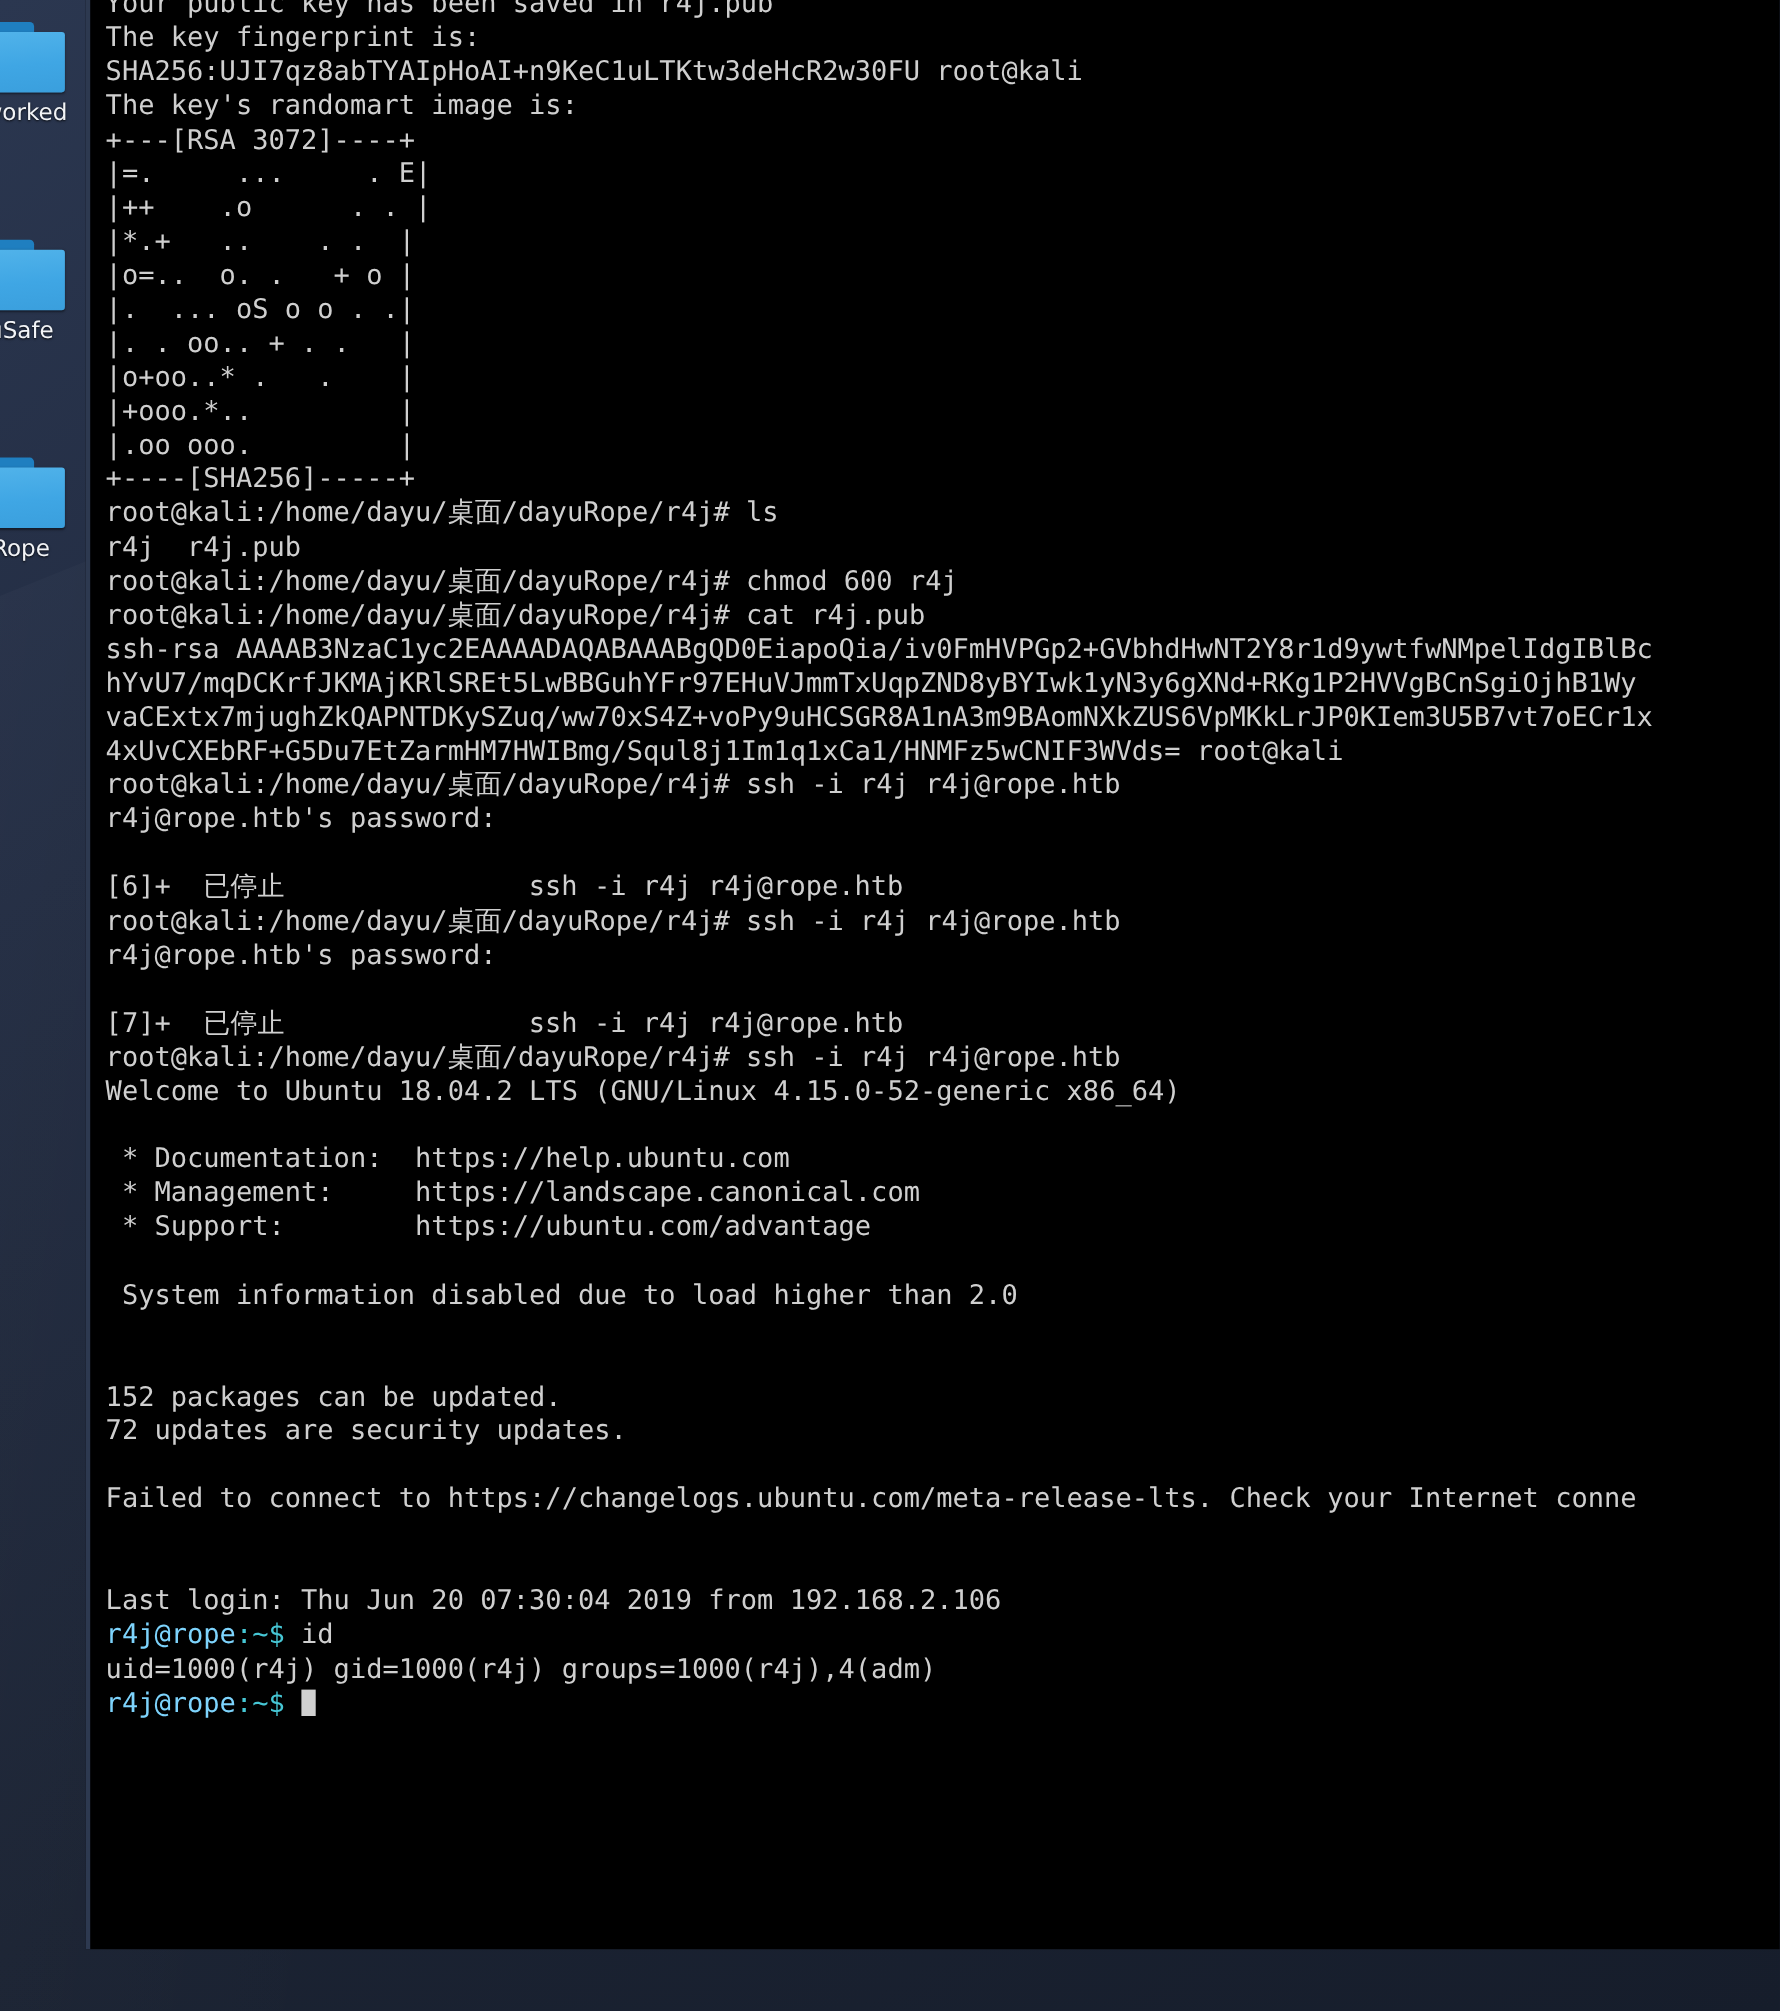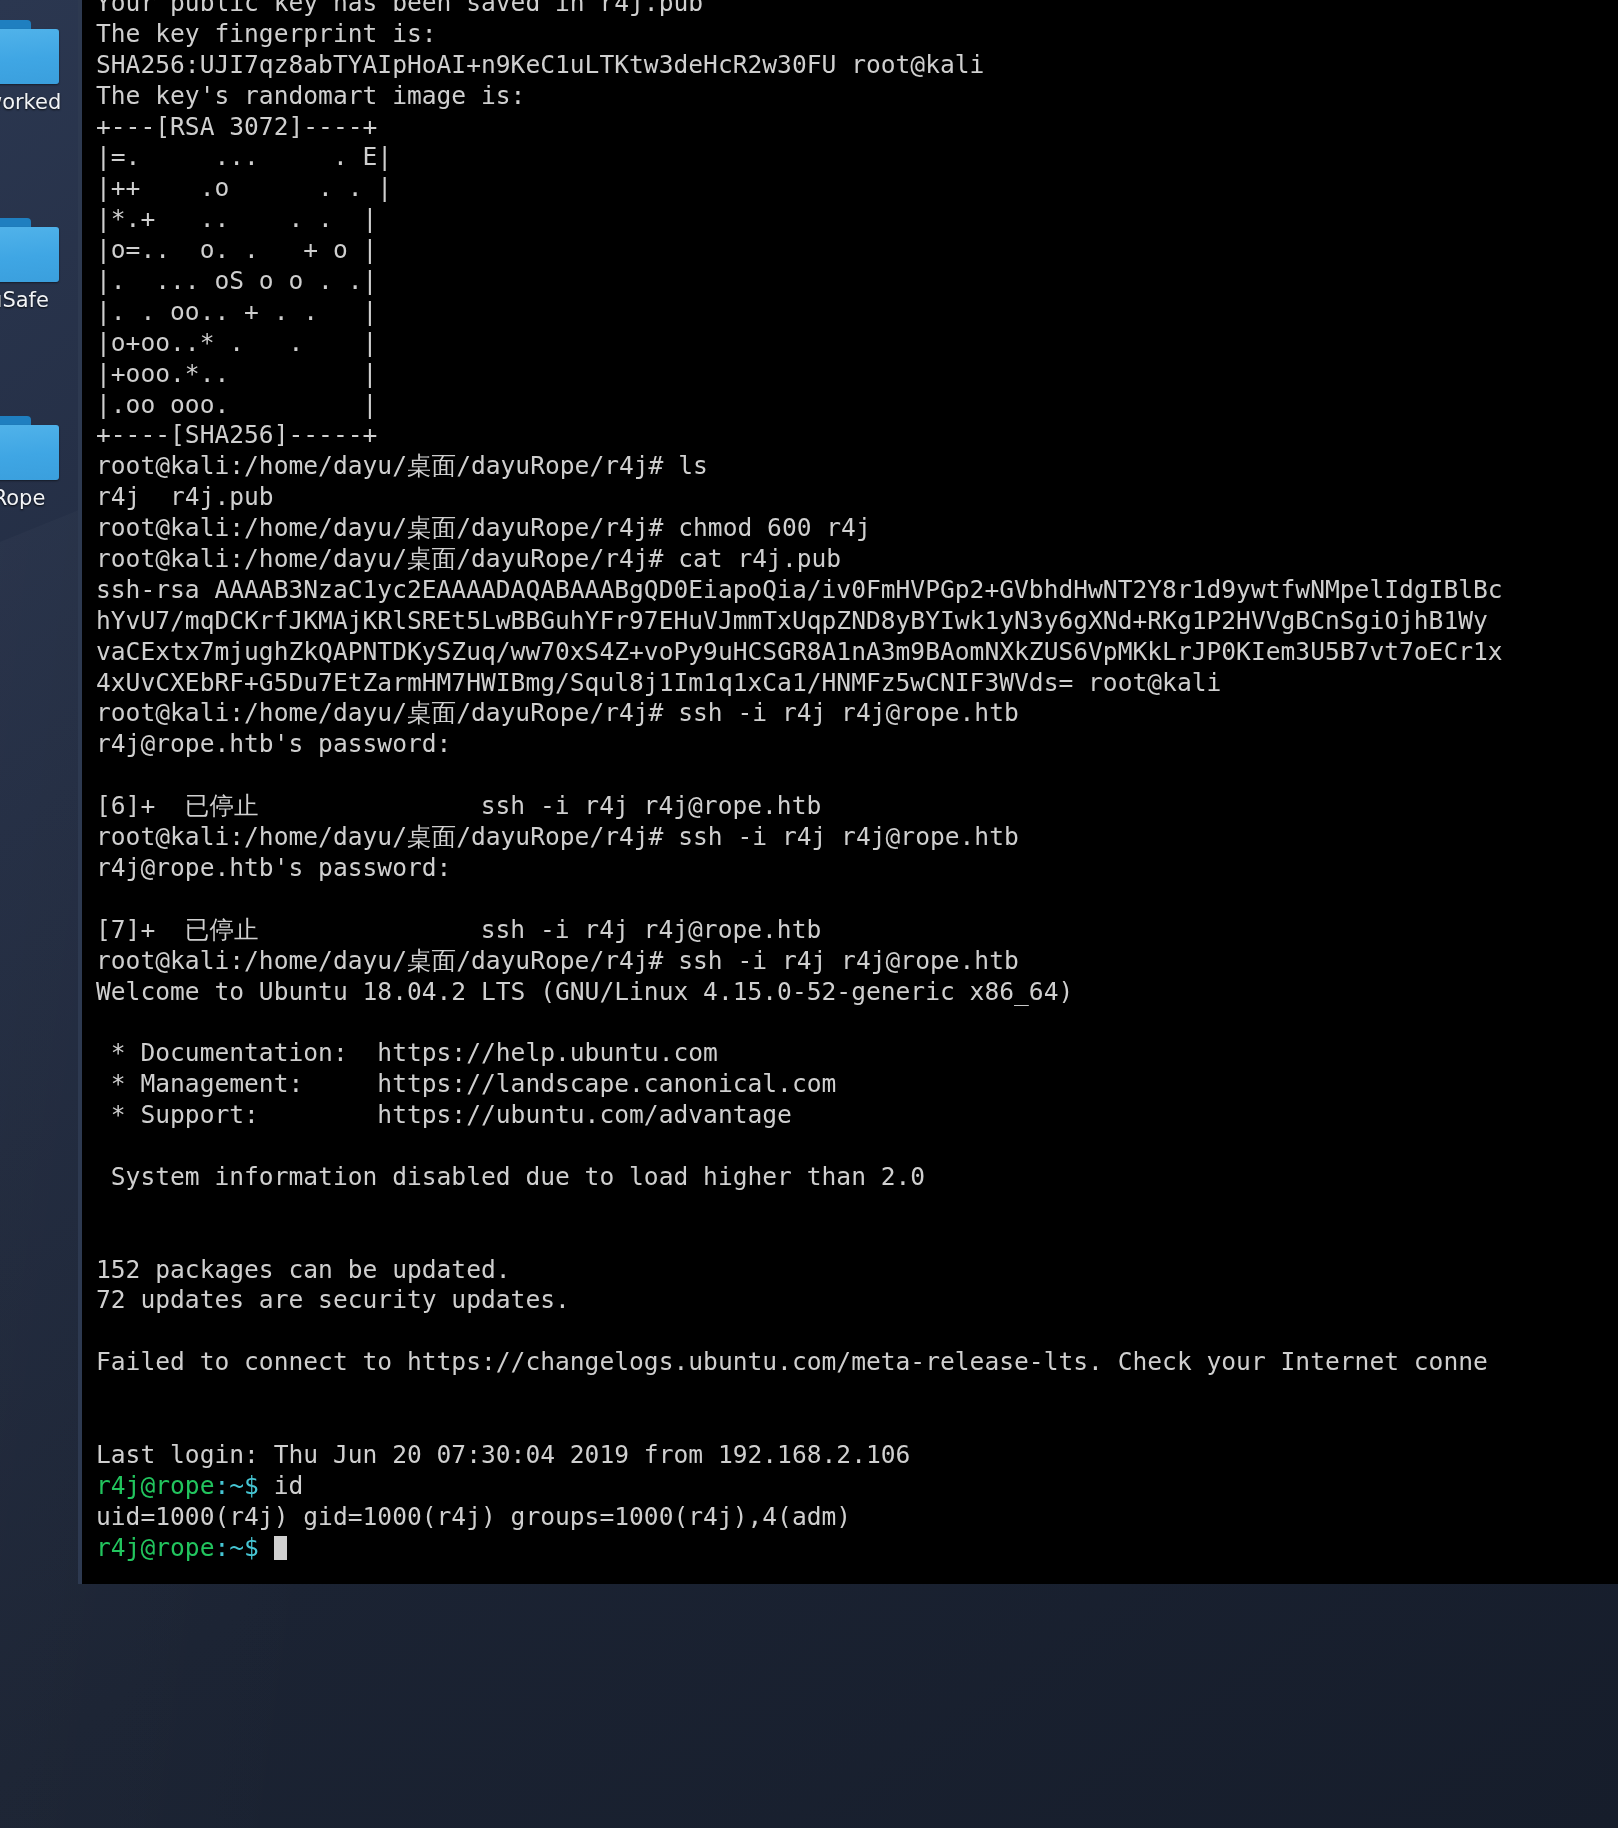--- a/index.html
+++ b/index.html
@@ -76,21 +76,21 @@
     line-height: 1.15;
     white-space: nowrap;
   }
 
   
   #terminal {
     position: absolute;
     left: 78px;
     top: 0;
     width: 1540px;
-    height: 1584px;
+    height: 1772px;
     background: #000000;
     border-left: 4px solid #2d3950;
     box-sizing: border-box;
     overflow: hidden;
   }
   #terminal-screen {
     position: absolute;
     left: 14px;
     top: -12px;
     width: 1530px;
@@ -99,21 +99,21 @@
     font-family: "DejaVu Sans Mono", "Liberation Mono", monospace;
     font-size: 24.6px;
     line-height: 30.9px;
     white-space: pre;
     color: #d8d8d8;
     letter-spacing: 0px;
     height: 30.9px;
   }
   .tline.blank { color: transparent; }
   .c-grey   { color: #cfcfcf; }
-  .c-green  { color: #22c55e; }
+  .c-green  { color: #7dd3fc; }
   .c-cyan   { color: #46c6d4; }
   .cursor-block {
     display: inline-block;
     width: 13px;
     height: 24px;
     background: #d0d0d0;
     vertical-align: -4px;
   }
 </style>
 </head>

